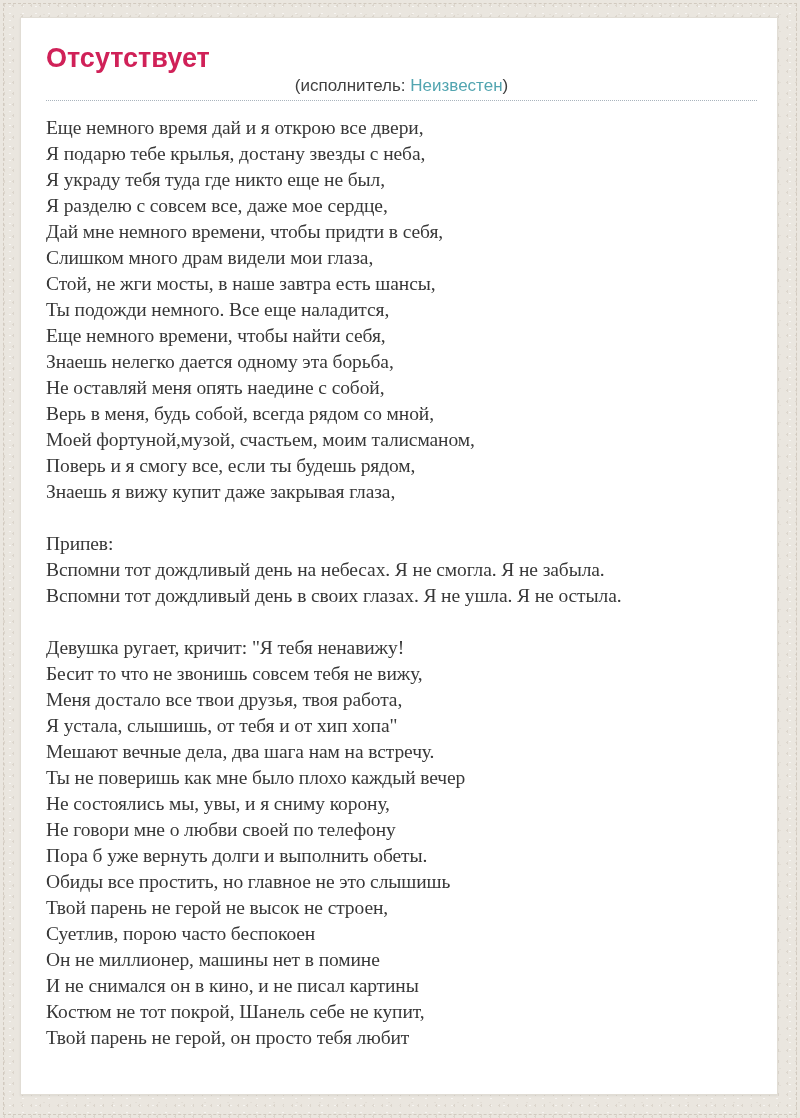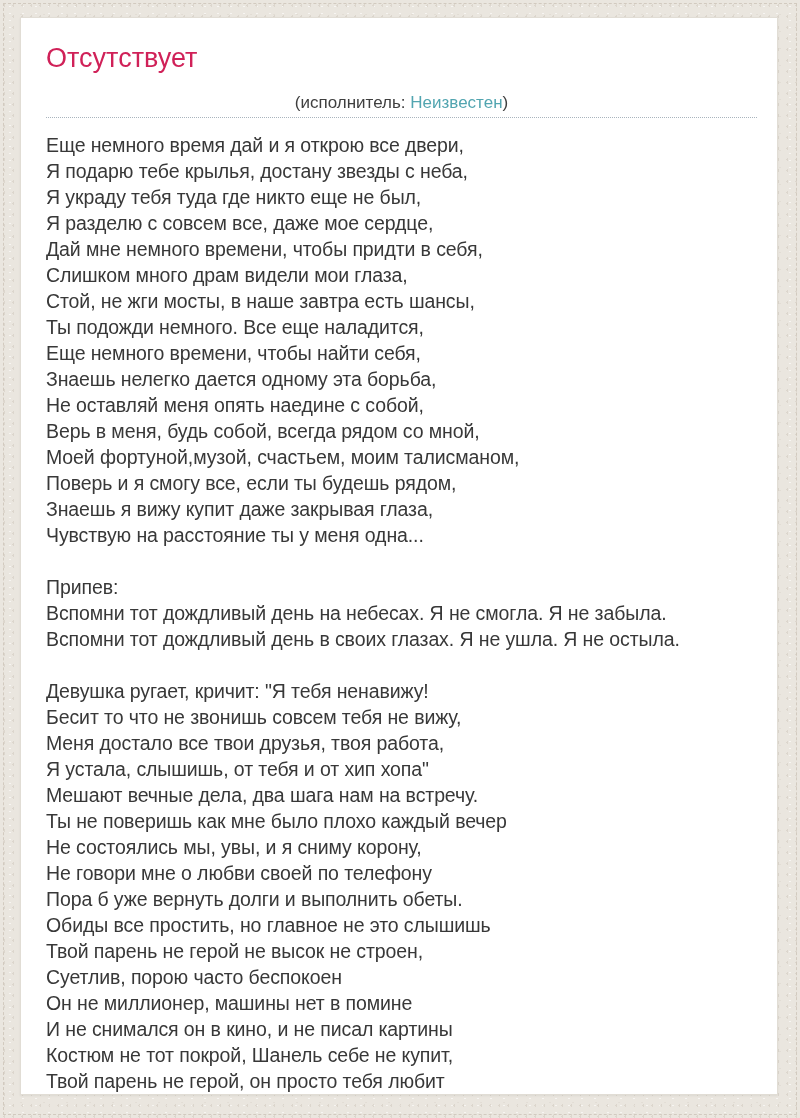--- a/index.html
+++ b/index.html
@@ -38,23 +38,23 @@
     height: 1078px;
     background: var(--card_bg, #ffffff);
     border: 1px solid var(--card_border, #e1ddd5);
     box-shadow: 0 1px 2px rgba(0,0,0,0.06);
     padding: 26px 20px 24px 25px;
   }
 
   h1.song-title {
     font-size: 27px;
     line-height: 28px;
-    font-weight: normal;
+    font-weight: bold;
     color: var(--title_color, #d02158);
-    margin-bottom: 21px;
+    margin-bottom: 4px;
   }
 
   .artist-line {
     font-size: 17px;
     line-height: 20px;
     color: var(--subtitle_color, #3f3f3f);
     padding-bottom: 4px;
     border-bottom: 1px dotted var(--separator_color, #a9b4bd);
     text-align: center;
   }
@@ -66,21 +66,21 @@
   }
 
   .lyrics {
     margin-top: 14px;
     font-size: 19.5px;
     line-height: 26px;
     color: var(--text_color, #383838);
     letter-spacing: -0.1px;
   }
 
-  .lyrics .paragraph { margin-bottom: 26px; }
+  .lyrics .paragraph { margin-bottom: 26px; font-family: Liberation Serif, serif; }
   .lyrics .paragraph:last-child { margin-bottom: 0; }
 </style>
 </head>
 <body>
 
 <div class="page-frame"></div>
 
 <div class="card">
   <h1 class="song-title">Отсутствует</h1>
 
@@ -96,21 +96,20 @@
         <div class="line">Слишком много драм видели мои глаза,</div>
         <div class="line">Стой, не жги мосты, в наше завтра есть шансы,</div>
         <div class="line">Ты подожди немного. Все еще наладится,</div>
         <div class="line">Еще немного времени, чтобы найти себя,</div>
         <div class="line">Знаешь нелегко дается одному эта борьба,</div>
         <div class="line">Не оставляй меня опять наедине с собой,</div>
         <div class="line">Верь в меня, будь собой, всегда рядом со мной,</div>
         <div class="line">Моей фортуной,музой, счастьем, моим талисманом,</div>
         <div class="line">Поверь и я смогу все, если ты будешь рядом,</div>
         <div class="line">Знаешь я вижу купит даже закрывая глаза,</div>
-        <div class="line">Чувствую на расстояние ты у меня одна...</div>
       </div>
       <div class="paragraph">
         <div class="line">Припев:</div>
         <div class="line">Вспомни тот дождливый день на небесах. Я не смогла. Я не забыла.</div>
         <div class="line">Вспомни тот дождливый день в своих глазах. Я не ушла. Я не остыла.</div>
       </div>
       <div class="paragraph">
         <div class="line">Девушка ругает, кричит: "Я тебя ненавижу!</div>
         <div class="line">Бесит то что не звонишь совсем тебя не вижу,</div>
         <div class="line">Меня достало все твои друзья, твоя работа,</div>

